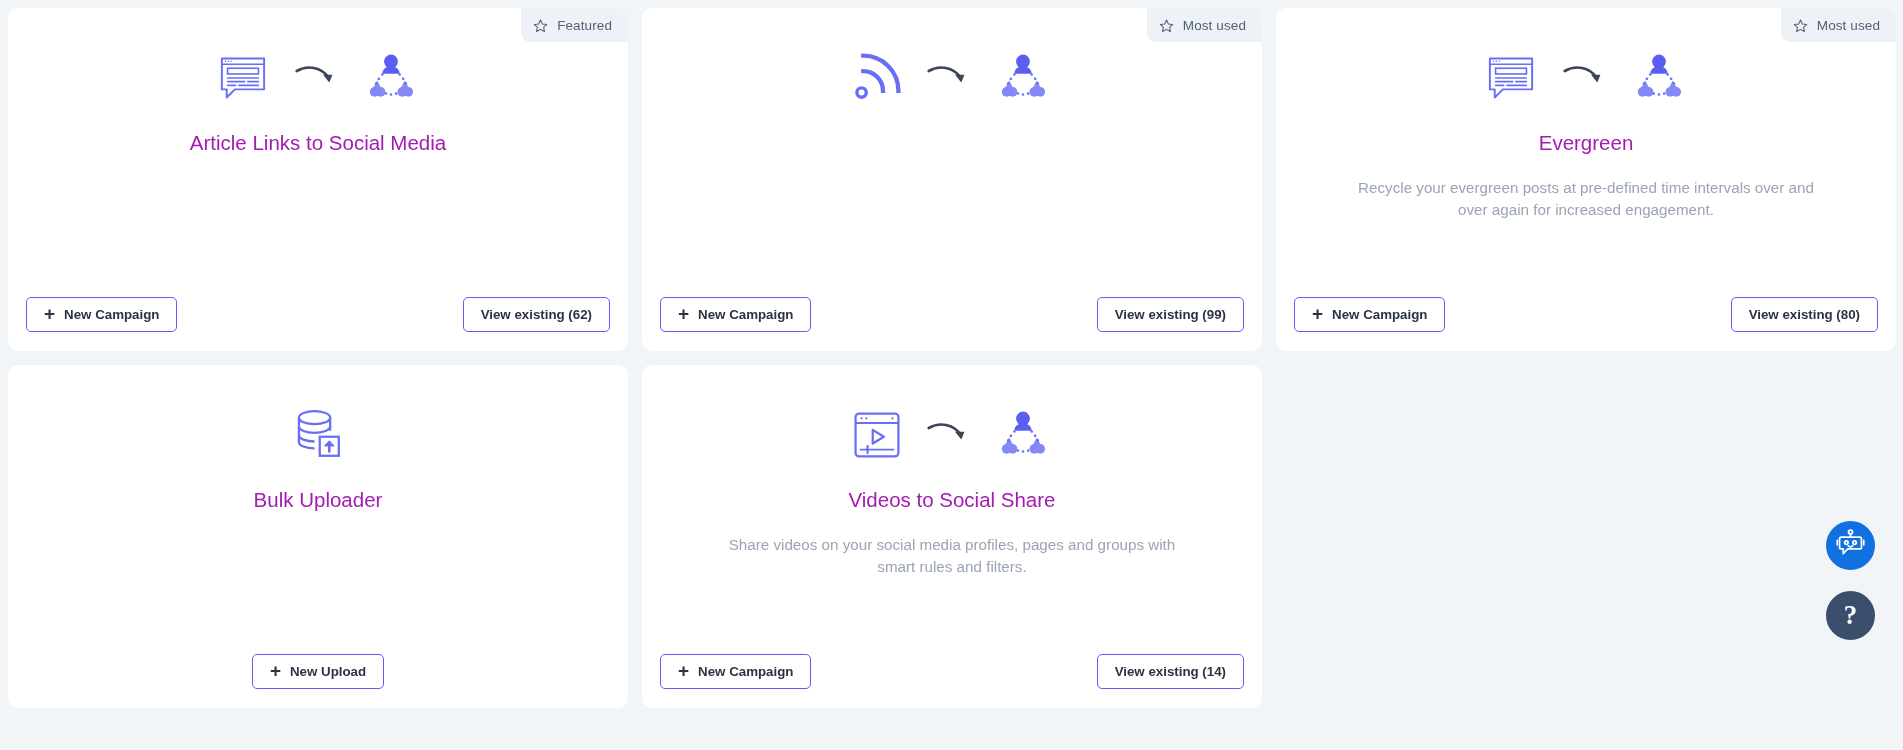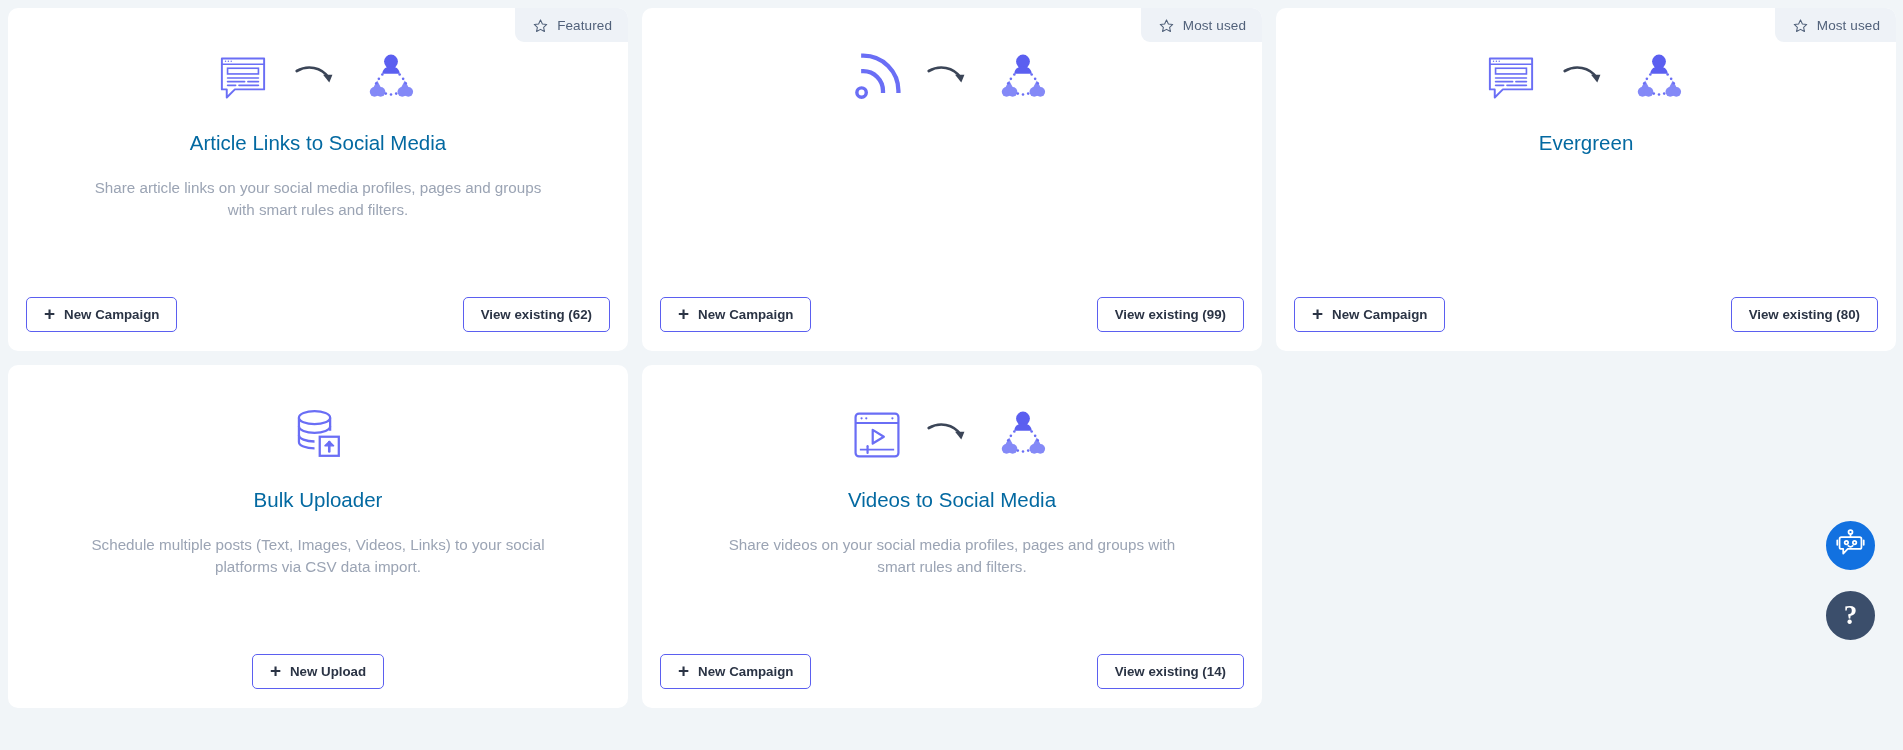--- a/index.html
+++ b/index.html
@@ -41,21 +41,21 @@
 
   
   .badge {
     position: absolute;
     top: 0;
     right: 0;
     height: 34px;
     display: flex;
     align-items: center;
     gap: 9px;
-    padding: 0 16px 0 18px;
+    padding: 0 16px 0 12px;
     background: #eef2f7;
     border-bottom-left-radius: 9px;
     font-size: 13.5px;
     color: #51617a;
     letter-spacing: .1px;
     white-space: nowrap;
   }
   .badge svg { display: block; }
 
   
@@ -67,21 +67,21 @@
     justify-content: center;
     gap: 26px;
   }
   .icon-row.single { gap: 0; }
   .icon-row svg { display: block; }
 
   
   .card-title {
     margin-top: 22px;
     font-size: 20.5px;
-    color: #0369a1;
+    color: #a21caf;
     font-weight: 400;
     text-align: center;
     line-height: 1.2;
   }
 
   .card-desc {
     margin-top: 21px;
     width: 470px;
     font-size: 15.2px;
     line-height: 1.47;
@@ -210,21 +210,20 @@
                 <circle cx="49" cy="36" r="1.5"></circle>
               <circle cx="26" cy="48" r="1.5"></circle>
                 <circle cx="32" cy="49" r="1.5"></circle>
                 <circle cx="38" cy="48" r="1.5"></circle>
             </g>
           </svg>
         </span>
       </div>
 
       <div class="card-title">Article Links to Social Media</div>
-      <div class="card-desc">Share article links on your social media profiles, pages and groups with smart rules and filters.</div>
 
       <div class="actions">
         <button class="btn">
           <span class="plus">+</span>
           <span>New Campaign</span>
         </button>
         <button class="btn">View existing (62)</button>
       </div>
     </div>
 
@@ -338,20 +337,21 @@
                 <circle cx="49" cy="36" r="1.5"></circle>
               <circle cx="26" cy="48" r="1.5"></circle>
                 <circle cx="32" cy="49" r="1.5"></circle>
                 <circle cx="38" cy="48" r="1.5"></circle>
             </g>
           </svg>
         </span>
       </div>
 
       <div class="card-title">Evergreen</div>
+      <div class="card-desc">Recycle your evergreen posts at pre-defined time intervals over and over again for increased engagement.</div>
 
       <div class="actions">
         <button class="btn">
           <span class="plus">+</span>
           <span>New Campaign</span>
         </button>
         <button class="btn">View existing (80)</button>
       </div>
     </div>
 
@@ -365,21 +365,20 @@
             <path d="M8 21c0 4.2 8 7.5 18 7.5s18-3.3 18-7.5"></path>
             <path d="M8 31c0 4.2 8 7.5 18 7.5"></path>
             <rect x="32" y="33" width="22" height="22"></rect>
             <path d="M43 50V39" stroke-width="3" stroke-linecap="round"></path>
             <path d="M38 43.5l5-5 5 5z" fill="#6a6ef5" stroke-width="1.6" stroke-linejoin="round"></path>
           </svg>
         </span>
       </div>
 
       <div class="card-title">Bulk Uploader</div>
-      <div class="card-desc">Schedule multiple posts (Text, Images, Videos, Links) to your social platforms via CSV data import.</div>
 
       <div class="actions center">
         <button class="btn">
           <span class="plus">+</span>
           <span>New Upload</span>
         </button>
       </div>
     </div>
 
     <div class="card">
@@ -422,21 +421,21 @@
                 <circle cx="46" cy="31" r="1.5"></circle>
                 <circle cx="49" cy="36" r="1.5"></circle>
               <circle cx="26" cy="48" r="1.5"></circle>
                 <circle cx="32" cy="49" r="1.5"></circle>
                 <circle cx="38" cy="48" r="1.5"></circle>
             </g>
           </svg>
         </span>
       </div>
 
-      <div class="card-title">Videos to Social Media</div>
+      <div class="card-title">Videos to Social Share</div>
       <div class="card-desc">Share videos on your social media profiles, pages and groups with smart rules and filters.</div>
 
       <div class="actions">
         <button class="btn">
           <span class="plus">+</span>
           <span>New Campaign</span>
         </button>
         <button class="btn">View existing (14)</button>
       </div>
     </div>

